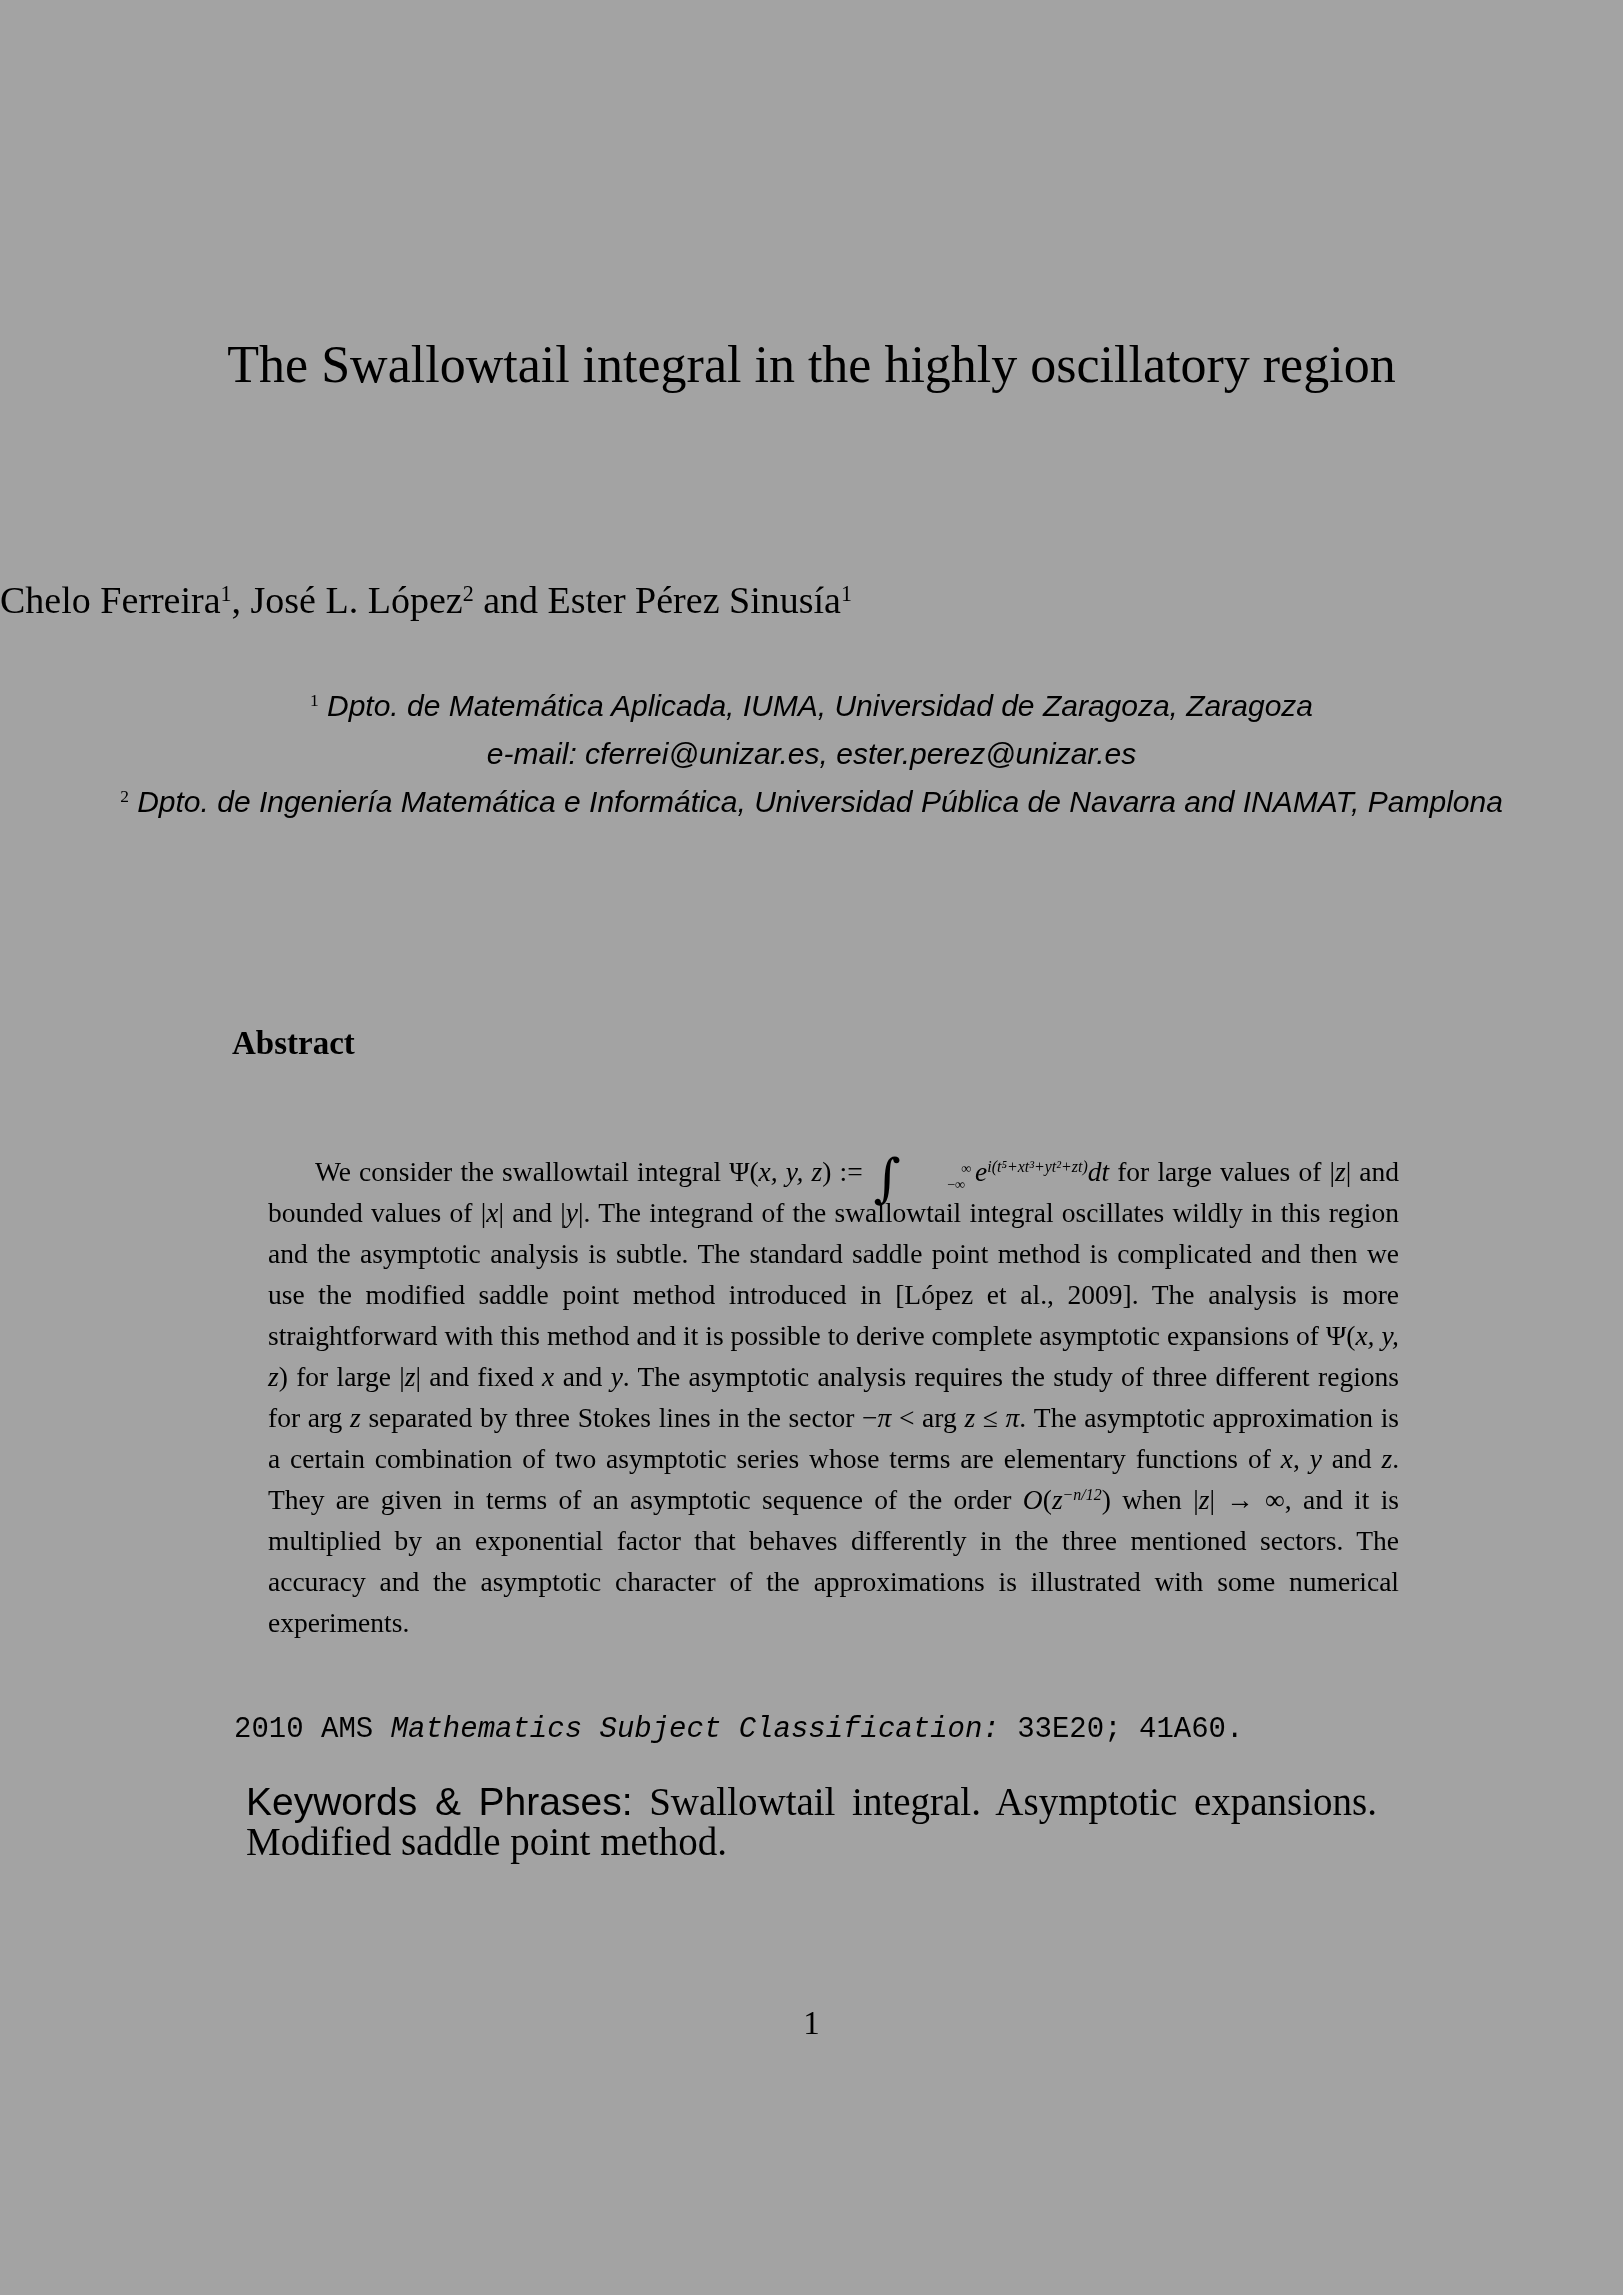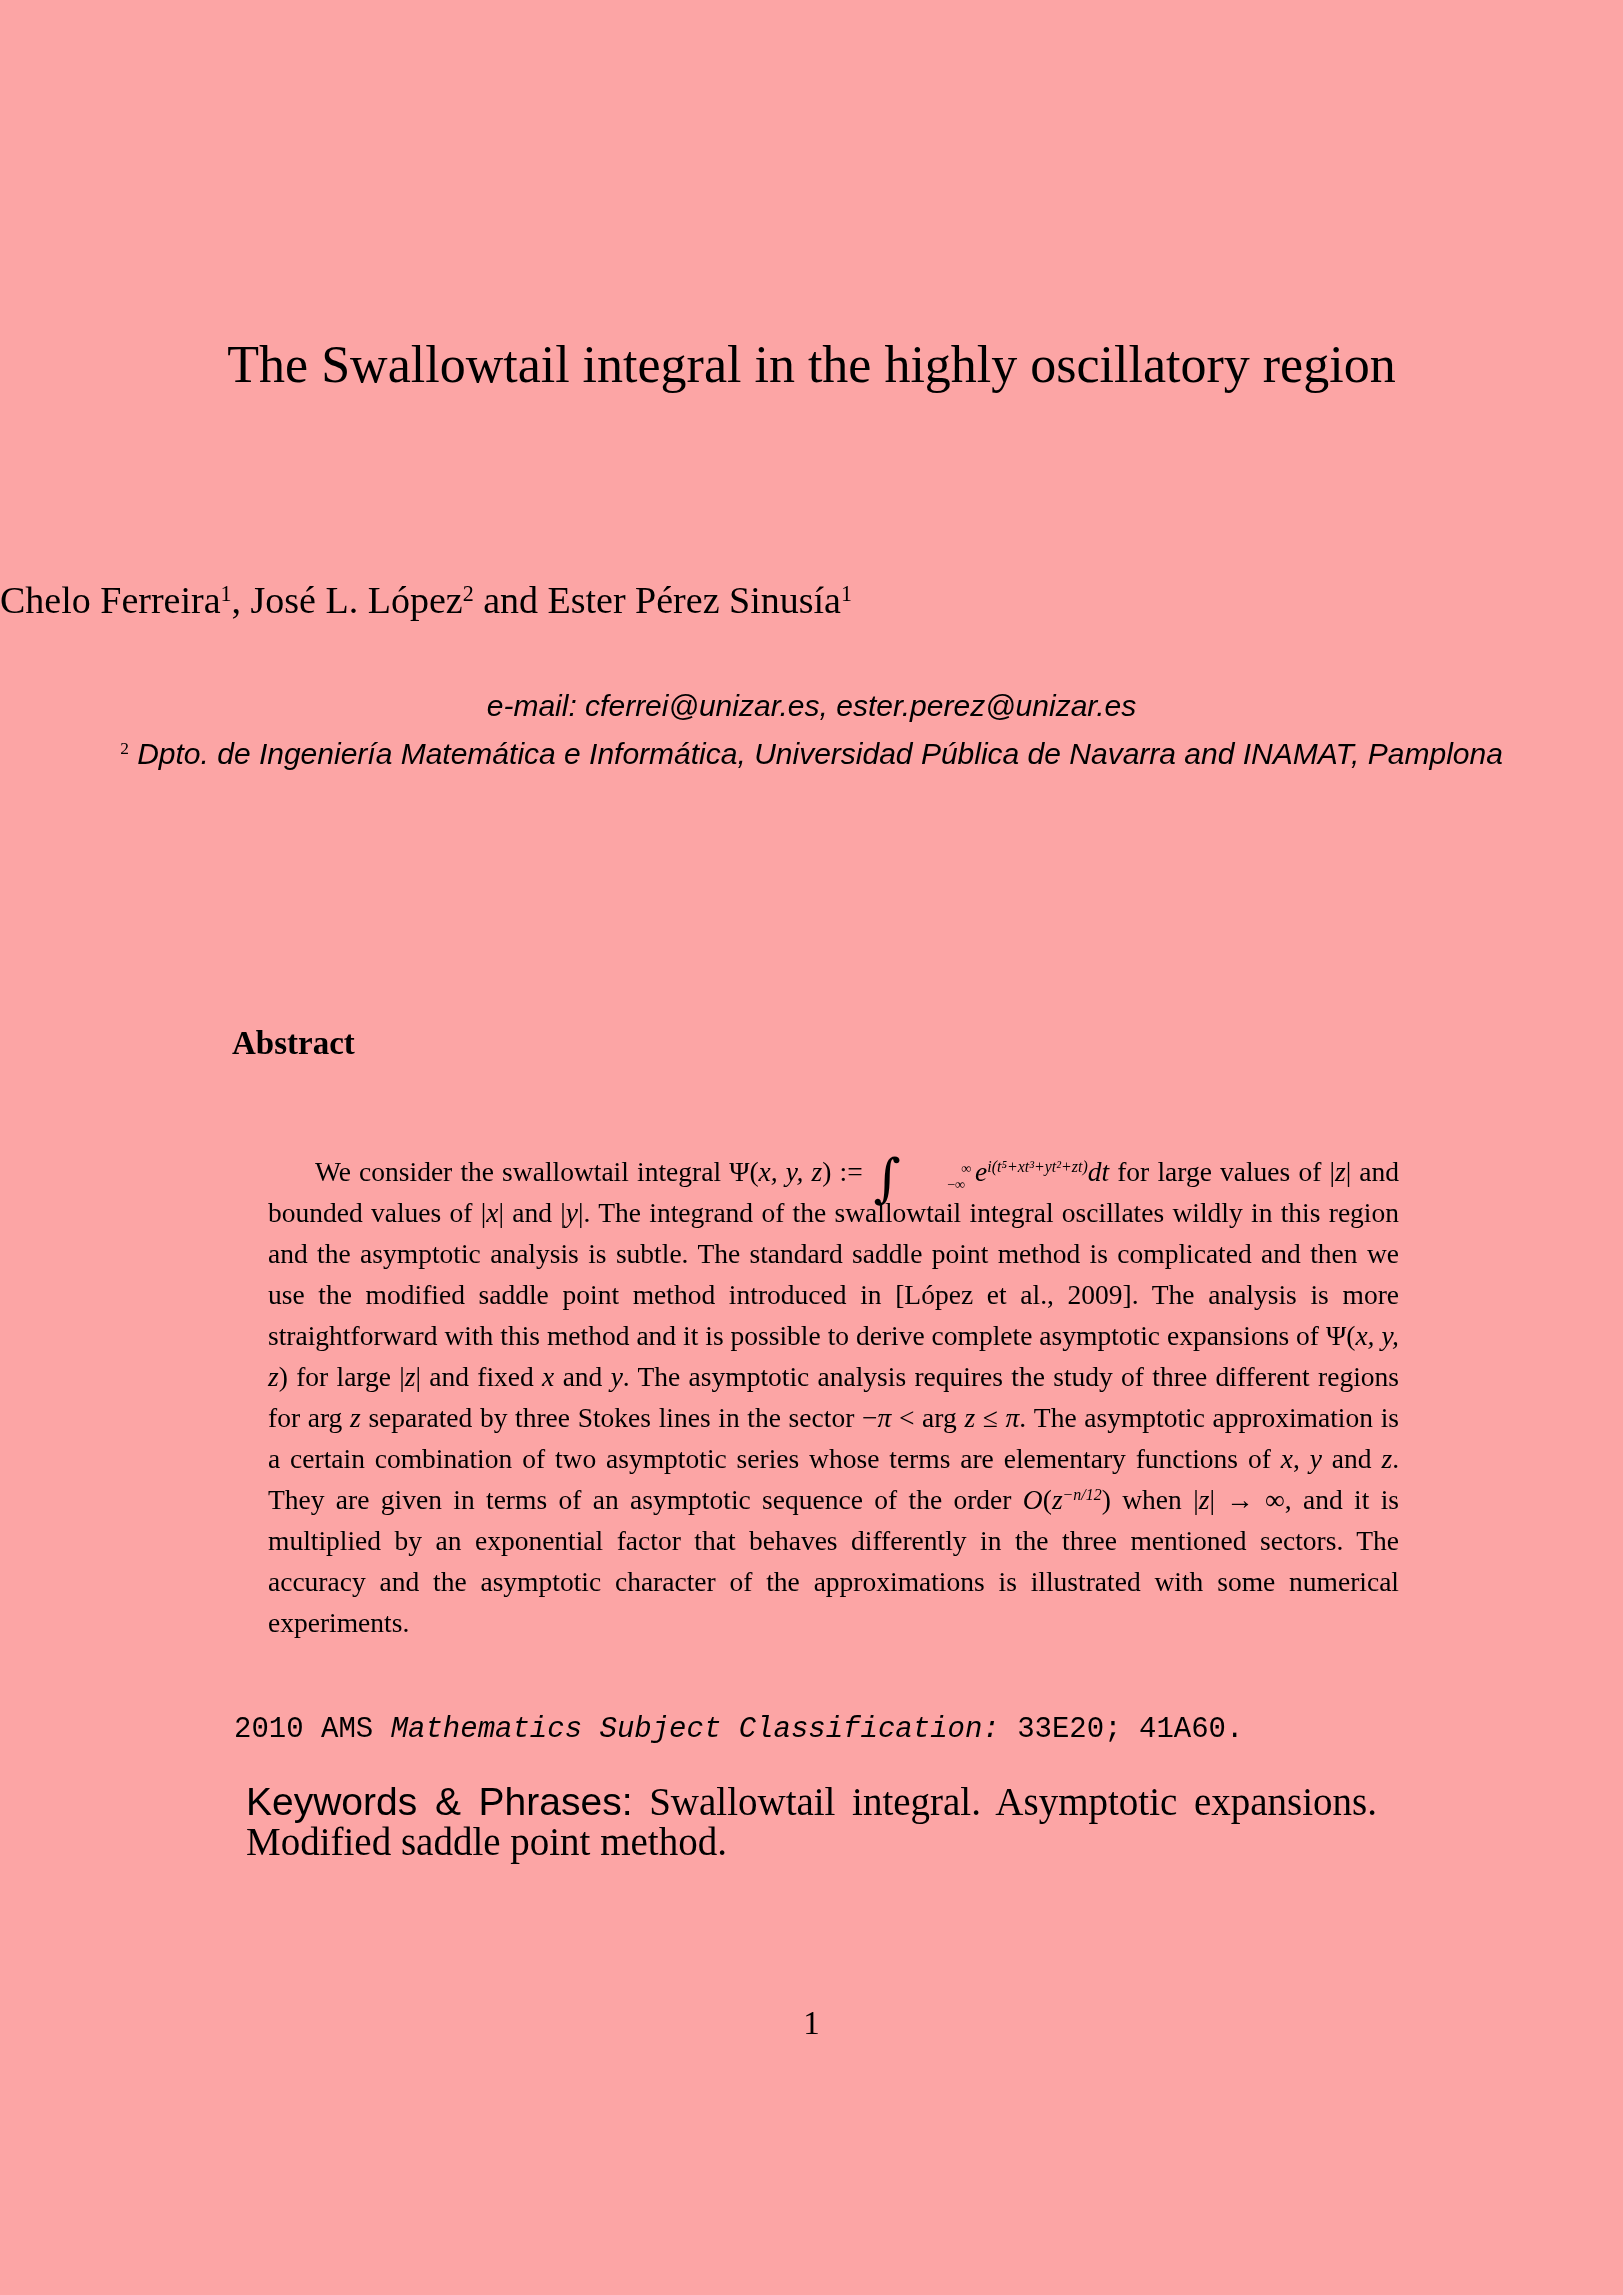--- a/index.html
+++ b/index.html
@@ -7,21 +7,21 @@
     width: 1623px;
     height: 2295px;
     background: #ffffff;
     color: #000000;
     position: relative;
     font-family: "Liberation Serif", "DejaVu Serif", serif;
   }
   .page {
     position: absolute;
     inset: 0;
-    background: #fca5a5;
+    background: #a3a3a3;
   }
 
   
   .title {
     position: absolute;
     top: 331px; left: 0;
     width: 1623px;
     text-align: center;
     font-size: 52px;
     line-height: 68px;
@@ -139,20 +139,21 @@
 
 <div class="page">
 
   <div class="title">
     <div>The Swallowtail integral in the highly oscillatory region</div>
   </div>
 
   <div class="authors"><span>Chelo Ferreira</span><span class="sg-sup">1</span><span>, José L. López</span><span class="sg-sup">2</span><span> and Ester Pérez Sinusía</span><span class="sg-sup">1</span></div>
 
   <div class="affils">
+    <div class="aff-line"><span class="sg-sup">1</span><span> Dpto. de Matemática Aplicada, IUMA, Universidad de Zaragoza, Zaragoza</span></div>
     <div class="aff-line">e-mail: cferrei@unizar.es, ester.perez@unizar.es</div>
     <div class="aff-line"><span class="sg-sup">2</span><span> Dpto. de Ingeniería Matemática e Informática, Universidad Pública de Navarra and INAMAT, Pamplona</span></div>
   </div>
 
   <div class="abs-head">Abstract</div>
 
   <div class="abs-body"><span>We consider the swallowtail integral </span><span>Ψ(</span><span class="sg-i">x, y, z</span><span>) := </span><span class="sg-int">∫</span><span class="sg-lim"><span class="lim-top">∞</span><span class="lim-bot">−∞</span></span><span class="sg-i">e</span><span class="sg-supi">i(t⁵+xt³+yt²+zt)</span><span class="sg-i">dt</span><span> for large values of |</span><span class="sg-i">z</span><span>| and bounded values of |</span><span class="sg-i">x</span><span>| and |</span><span class="sg-i">y</span><span>|. The integrand of the swallowtail integral oscillates wildly in this region and the asymptotic analysis is subtle. The standard saddle point method is complicated and then we use the modified saddle point method introduced in [López et al., 2009]. The analysis is more straightforward with this method and it is possible to derive complete asymptotic expansions of </span><span>Ψ(</span><span class="sg-i">x, y, z</span><span>) for large |</span><span class="sg-i">z</span><span>| and fixed </span><span class="sg-i">x</span><span> and </span><span class="sg-i">y</span><span>. The asymptotic analysis requires the study of three different regions for arg </span><span class="sg-i">z</span><span> separated by three Stokes lines in the sector −</span><span class="sg-i">π</span><span> &lt; arg </span><span class="sg-i">z</span><span> ≤ </span><span class="sg-i">π</span><span>. The asymptotic approximation is a certain combination of two asymptotic series whose terms are elementary functions of </span><span class="sg-i">x</span><span>, </span><span class="sg-i">y</span><span> and </span><span class="sg-i">z</span><span>. They are given in terms of an asymptotic sequence of the order </span><span class="sg-cal">O</span><span>(</span><span class="sg-i">z</span><span class="sg-supi">−n/12</span><span>) when |</span><span class="sg-i">z</span><span>| → ∞, and it is multiplied by an exponential factor that behaves differently in the three mentioned sectors. The accuracy and the asymptotic character of the approximations is illustrated with some numerical experiments.</span></div>
 
   <div class="ams"><span>2010 AMS </span><span class="sg-i">Mathematics Subject Classification:</span><span> 33E20; 41A60.</span></div>
 

